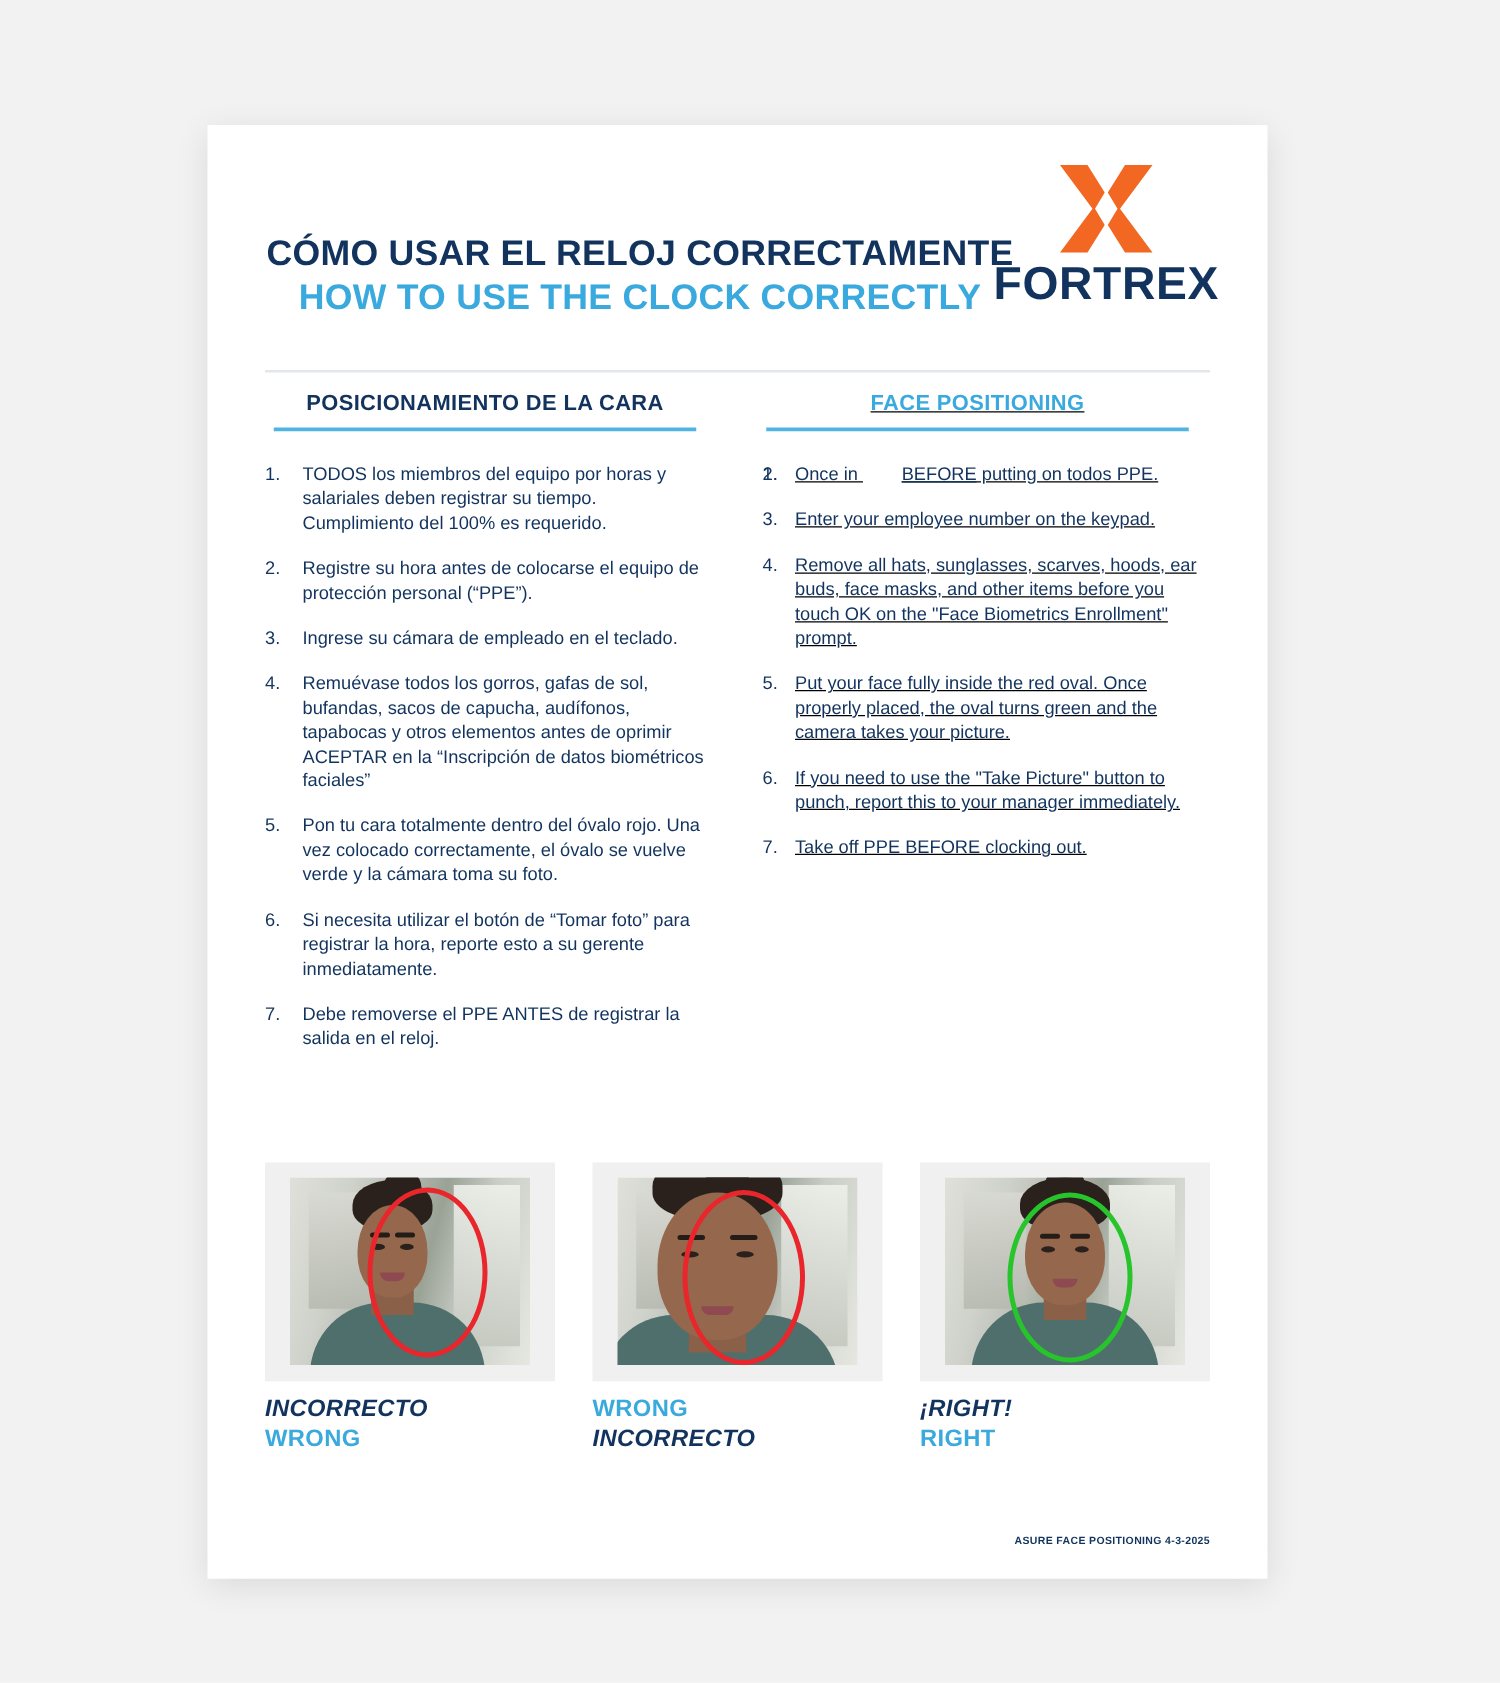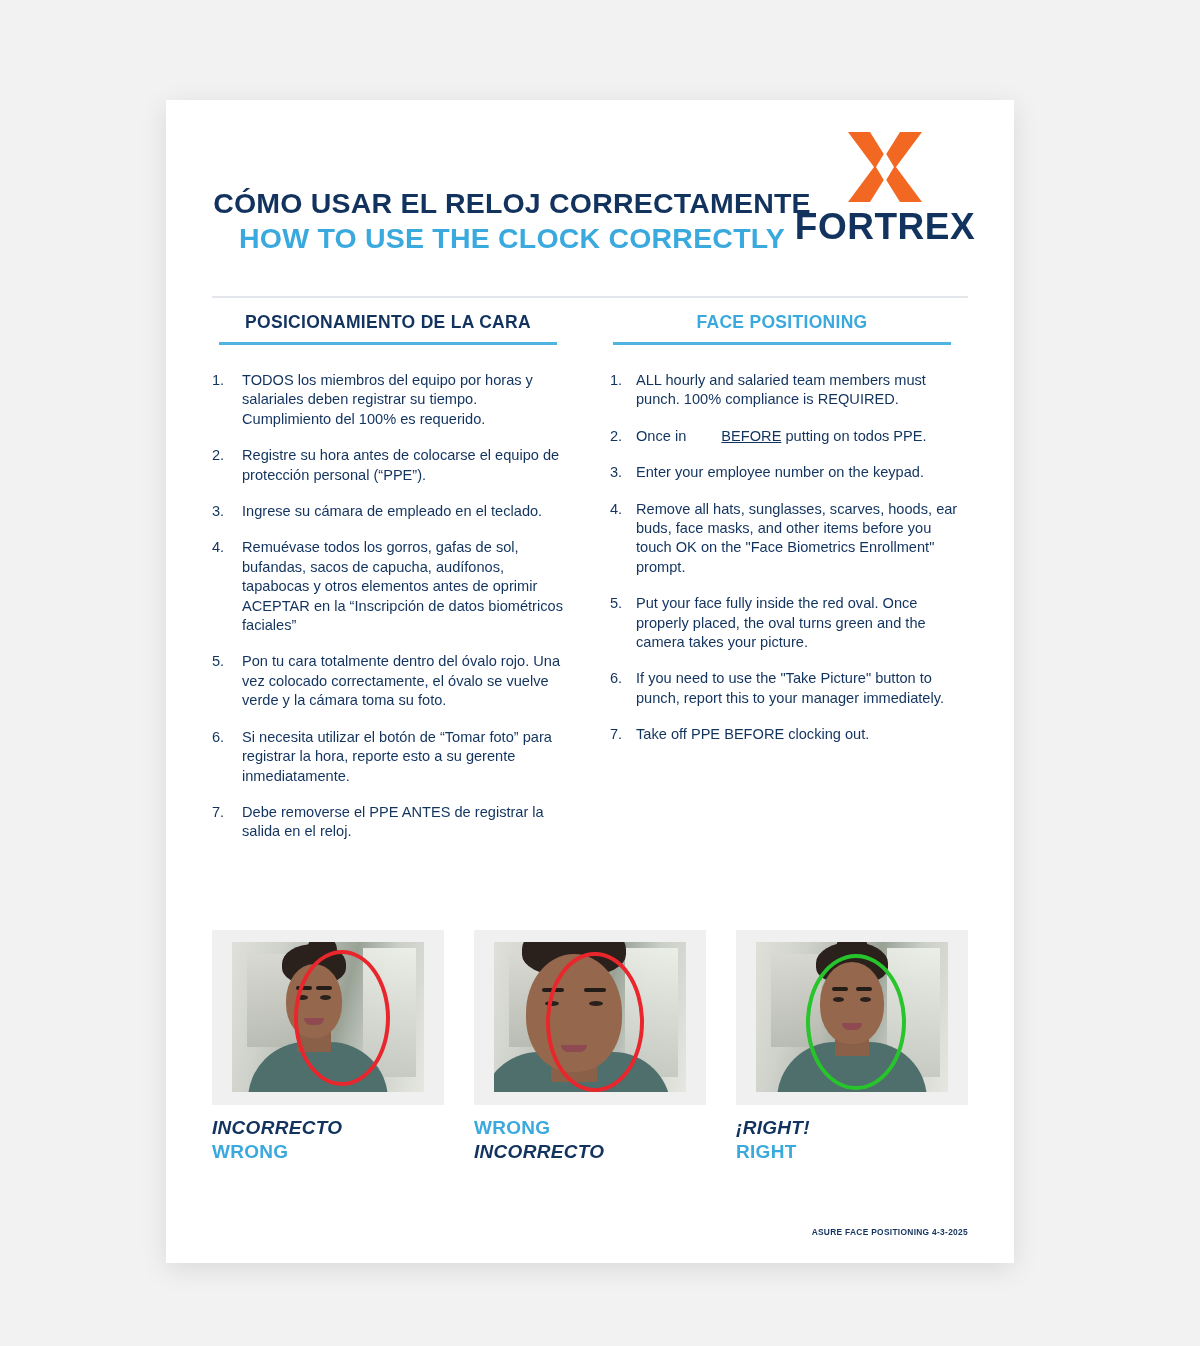--- a/index.html
+++ b/index.html
@@ -96,21 +96,21 @@
     left: 0;
     top: 212px;
     width: 848px;
   }
   .col {
     position: absolute;
     top: 0;
     width: 352px;
   }
   .col-es { left: 46px; }
-  .col-en { left: 440px; }
+  .col-en { left: 440px; text-decoration: underline; }
 
   .col-head {
     text-align: center;
     font-family: "Liberation Sans", sans-serif;
     font-weight: bold;
     font-size: 17.5px;
     letter-spacing: 0.3px;
     line-height: 1.2;
   }
   .col-es .col-head { color: #12335e; }
@@ -359,21 +359,21 @@
           <li><span class="num">5.</span><span>Pon tu cara totalmente dentro del óvalo rojo. Una vez colocado correctamente, el óvalo se vuelve verde y la cámara toma su foto.</span></li>
           <li><span class="num">6.</span><span>Si necesita utilizar el botón de “Tomar foto” para registrar la hora, reporte esto a su gerente inmediatamente.</span></li>
           <li><span class="num">7.</span><span>Debe removerse el PPE ANTES de registrar la salida en el reloj.</span></li>
         </ol>
       </div>
 
       <div class="col col-en">
         <div class="col-head">FACE POSITIONING</div>
         <div class="col-underline"></div>
         <ol class="items">
-          <li><span class="num">1.</span><span>ALL hourly and salaried team members must punch. 100% compliance is REQUIRED.</span></li>
+          <li><span class="num">1.</span></li>
           <li><span class="num">2.</span><span>Once in </span><span class="u">BEFORE</span><span> putting on todos PPE.</span></li>
           <li><span class="num">3.</span><span>Enter your employee number on the keypad.</span></li>
           <li><span class="num">4.</span><span>Remove all hats, sunglasses, scarves, hoods, ear buds, face masks, and other items before you touch OK on the "Face Biometrics Enrollment" prompt.</span></li>
           <li><span class="num">5.</span><span>Put your face fully inside the red oval. Once properly placed, the oval turns green and the camera takes your picture.</span></li>
           <li><span class="num">6.</span><span>If you need to use the "Take Picture" button to punch, report this to your manager immediately.</span></li>
           <li><span class="num">7.</span><span>Take off PPE BEFORE clocking out.</span></li>
         </ol>
       </div>
     </div>
 

